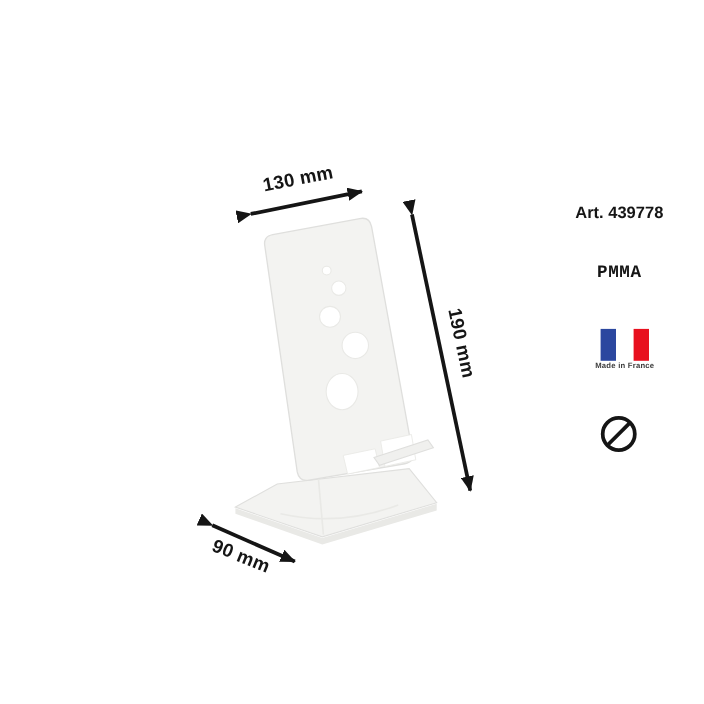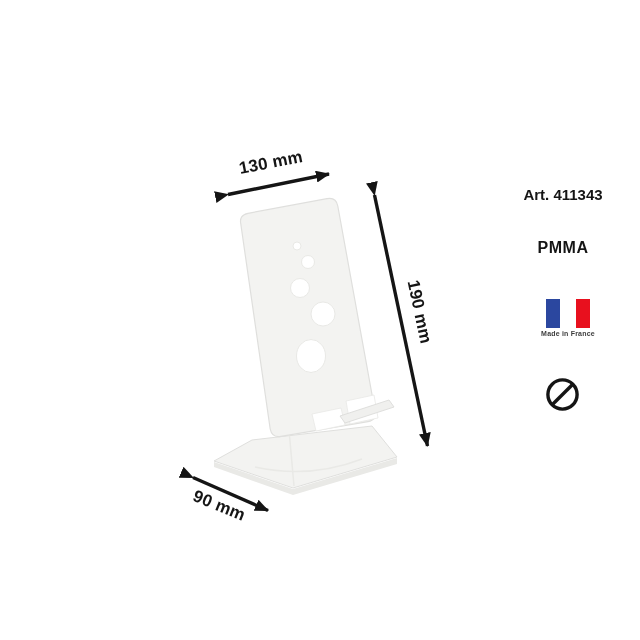--- a/index.html
+++ b/index.html
@@ -80,22 +80,22 @@
 
     <line class="arrow-line" x1="228" y1="194.5" x2="329" y2="174" marker-start="url(#arrowhead)" marker-end="url(#arrowhead)"></line>
     <line class="arrow-line" x1="374.5" y1="195" x2="427.5" y2="446" marker-start="url(#arrowhead)" marker-end="url(#arrowhead)"></line>
     <line class="arrow-line" x1="193" y1="477.5" x2="268" y2="510.5" marker-start="url(#arrowhead)" marker-end="url(#arrowhead)"></line>
   </svg>
 
   <div class="dim-label" style="left:271px;top:163px;transform:translate(-50%,-50%) rotate(-11deg);">130 mm</div>
   <div class="dim-label" style="left:419px;top:312px;transform:translate(-50%,-50%) rotate(78deg);">190 mm</div>
   <div class="dim-label" style="left:219px;top:506px;transform:translate(-50%,-50%) rotate(22deg);">90 mm</div>
 
-  <div class="spec-label art" style="left:563px;top:194px;transform:translate(-50%,-50%);">Art. 411343</div>
-  <div class="spec-label material" style="left:563px;top:248px;transform:translate(-50%,-50%);">PMMA</div>
+  <div class="spec-label art" style="left:563px;top:194px;transform:translate(-50%,-50%);">Art. 439778</div>
+  <div class="spec-label material" style="left:563px;top:248px;transform:translate(-50%,-50%);font-family:Liberation Mono, monospace;">PMMA</div>
 
   <div class="flag">
     <div class="b"></div>
     <div class="w"></div>
     <div class="r"></div>
   </div>
   <div class="made-in">Made in France</div>
 
   <svg class="no-symbol" width="38" height="38" viewBox="0 0 38 38">
     <circle cx="18.5" cy="18.5" r="14.6"></circle>

